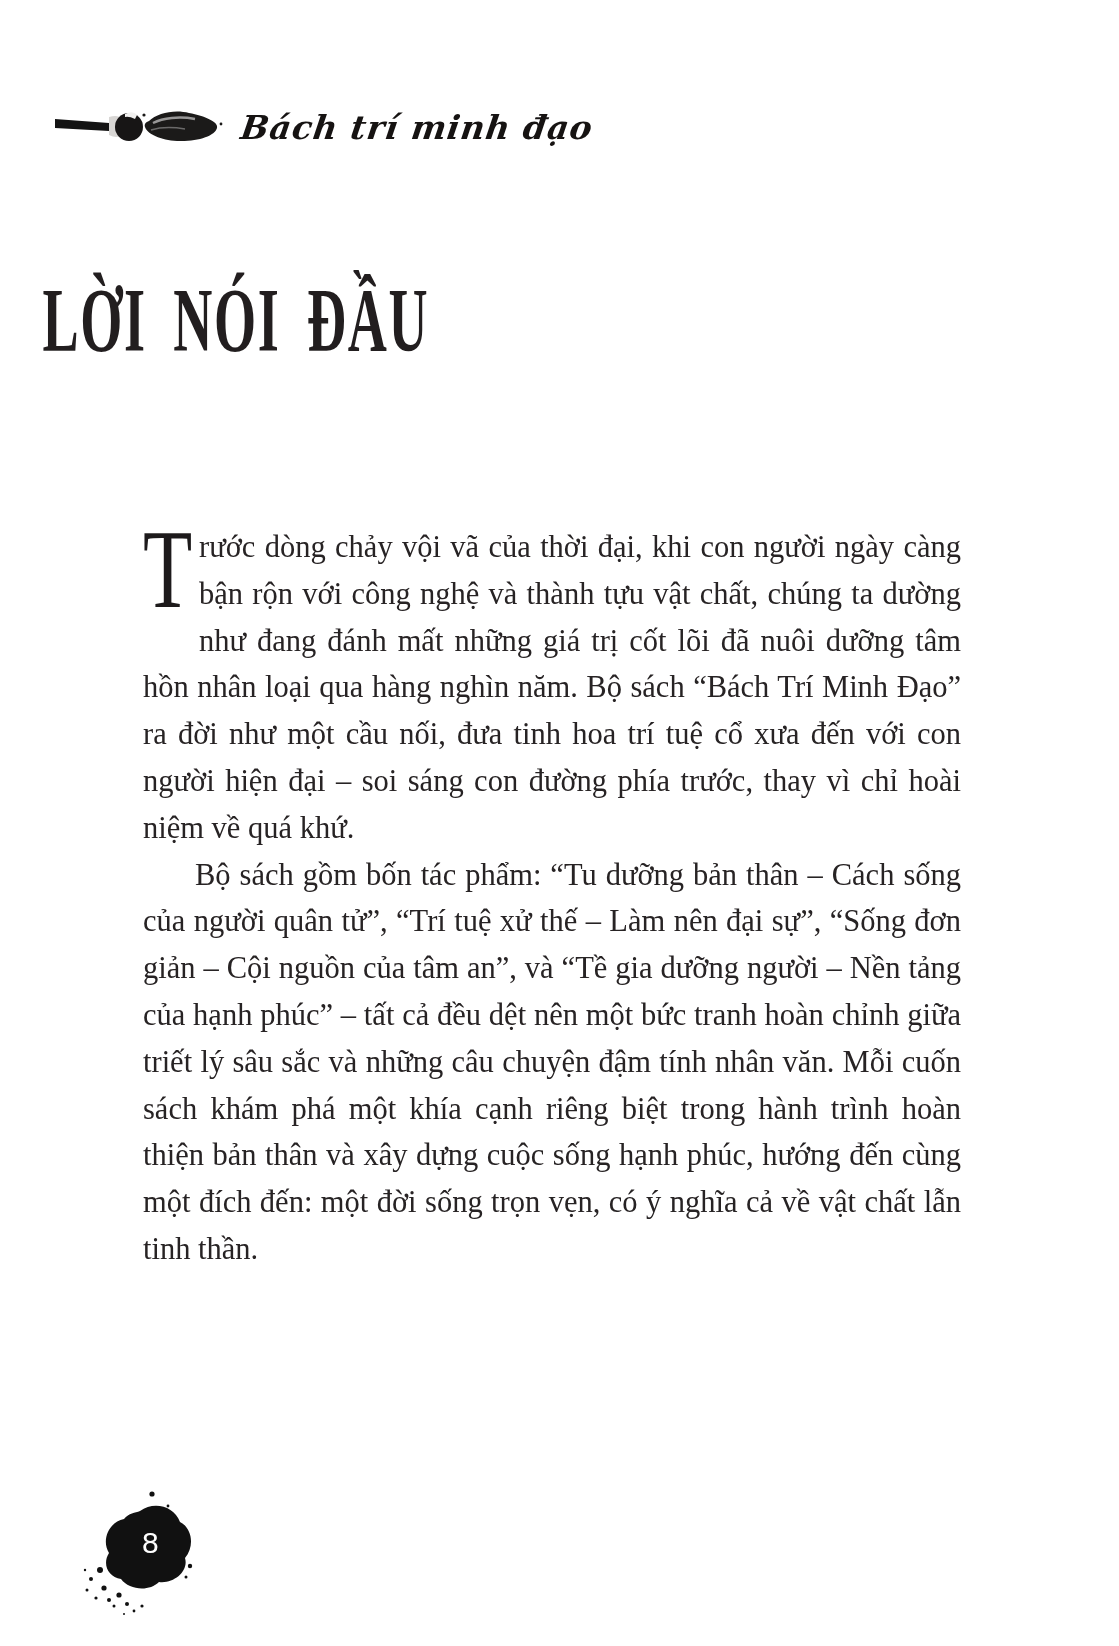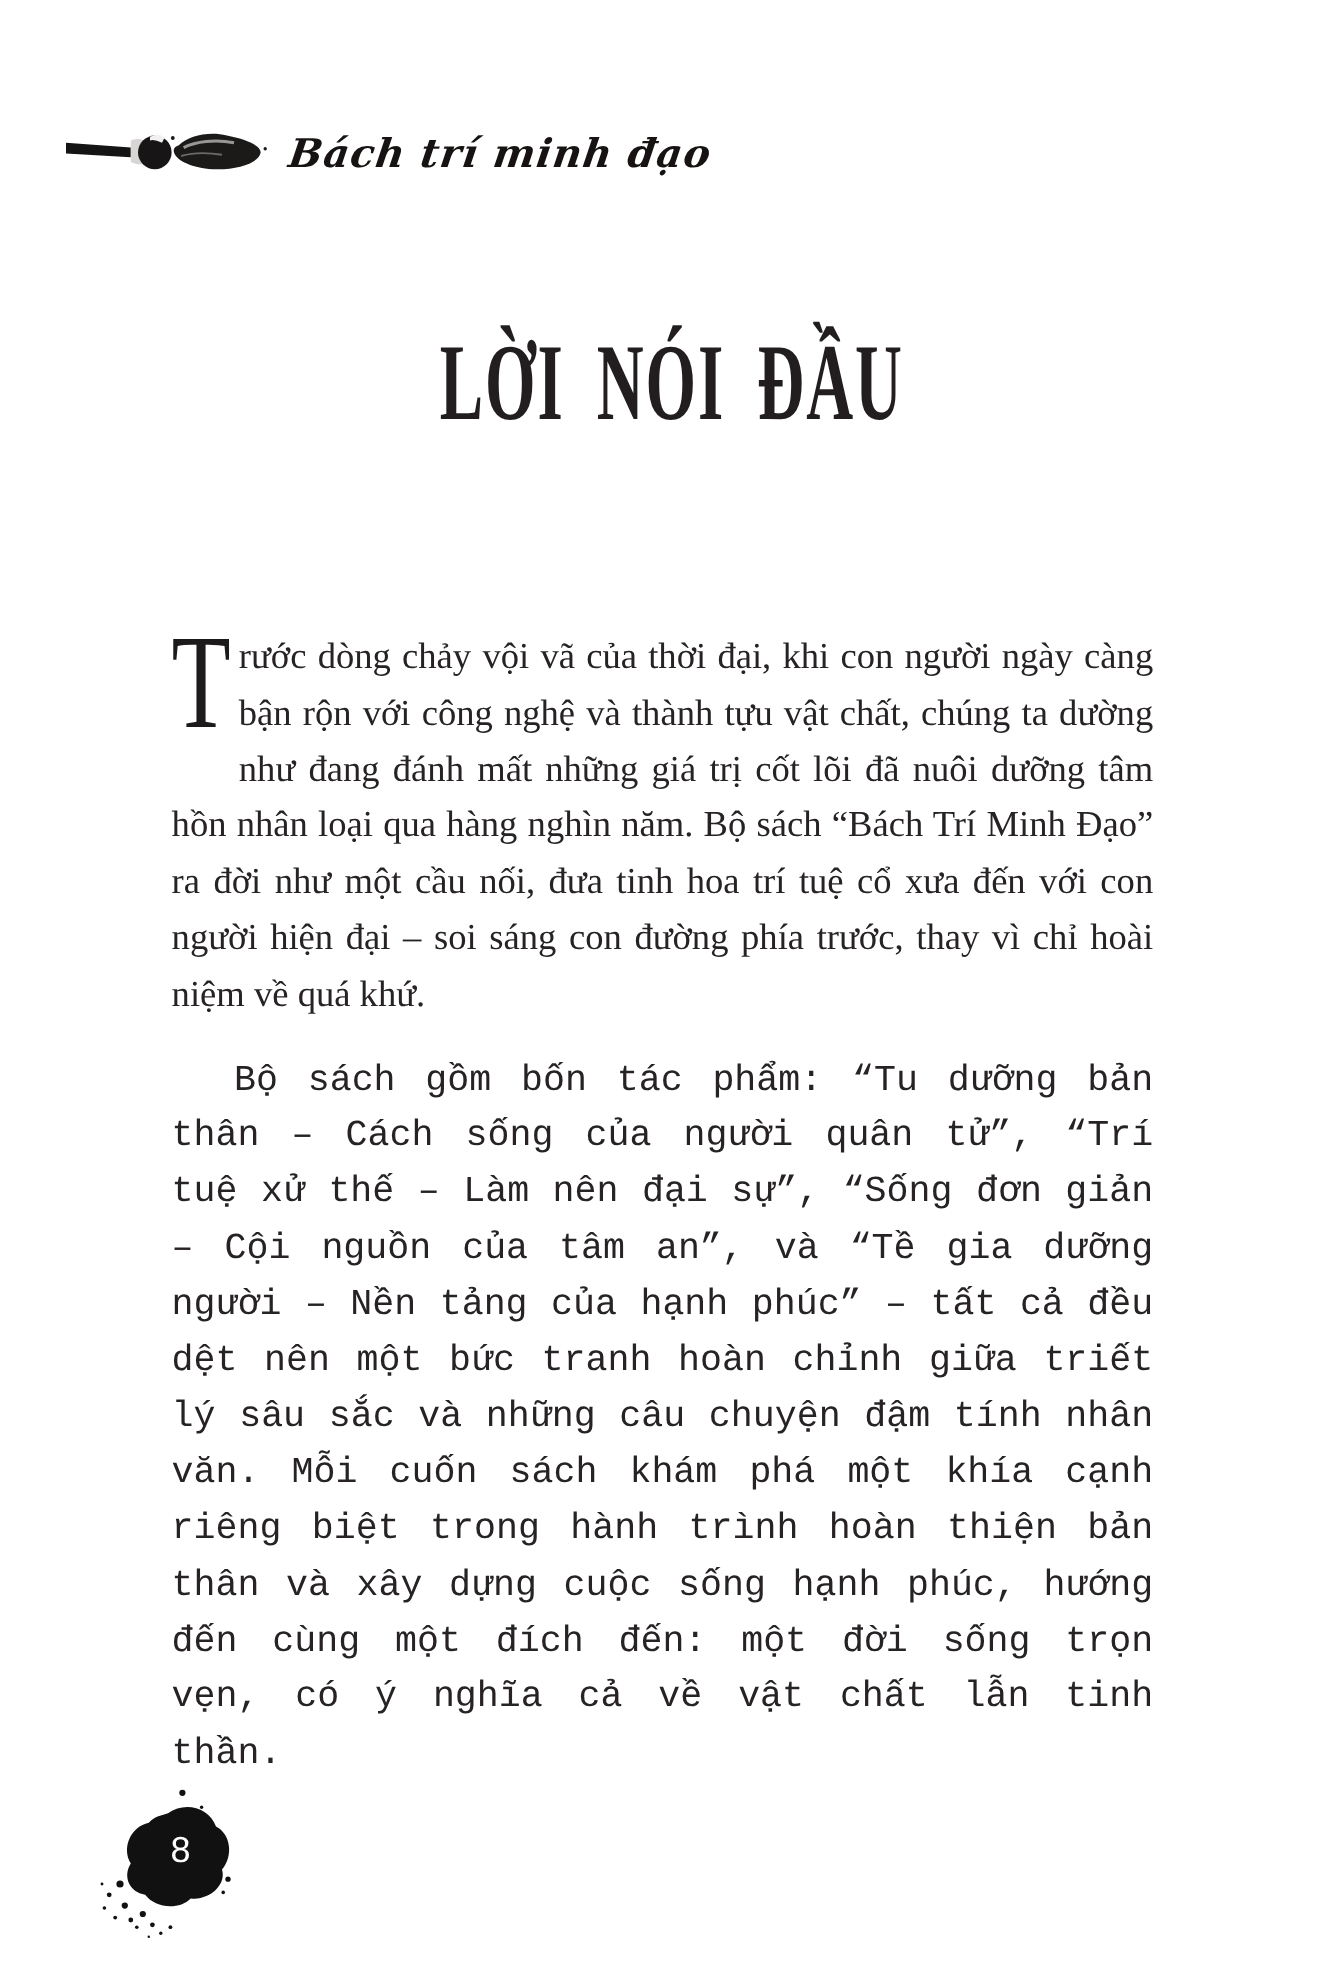--- a/index.html
+++ b/index.html
@@ -21,21 +21,20 @@
     font-family:"DejaVu Serif", serif;
     font-style:italic;font-weight:bold;
     font-size:33px;letter-spacing:1px;
     transform:skewX(-8deg);
     color:#161312;
     white-space:nowrap;
   }
   
   .title-wrap{
     position:absolute;top:268px;left:0;width:1119px;
-    text-align:center;
   }
   .title{
     display:inline-block;
     margin:0;
     font-family:"Liberation Serif", serif;
     font-weight:bold;
     font-size:66px;
     letter-spacing:2px;
     word-spacing:14px;
     color:#221e1f;
@@ -47,21 +46,21 @@
   .content{
     position:absolute;left:143px;top:524px;width:818px;
   }
   .para{
     margin:0;
     font-size:30.5px;
     line-height:46.8px;
     text-align:justify;
     color:#272324;
   }
-  .para2{margin-top:26px;text-indent:52px;font-family:Liberation Mono, monospace;}
+  .para2{text-indent:52px;}
   .dropcap{
     float:left;
     width:48px;
     height:94px;
     font-size:112px;
     line-height:86px;
     font-weight:normal;
     color:#1d1a1b;
     transform:scaleX(0.72);
     transform-origin:left top;

